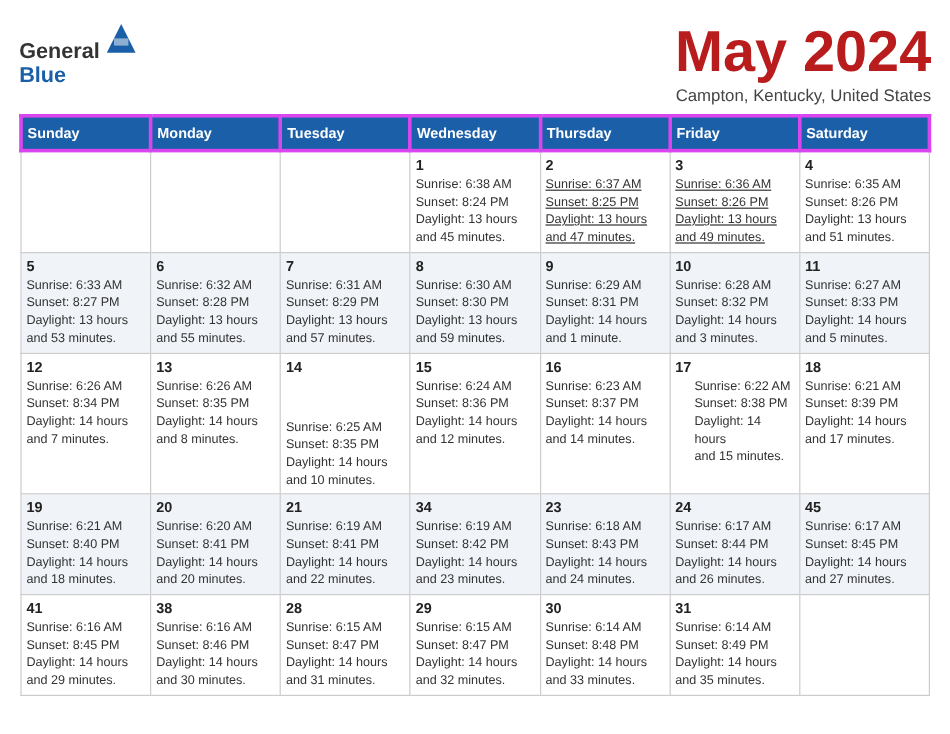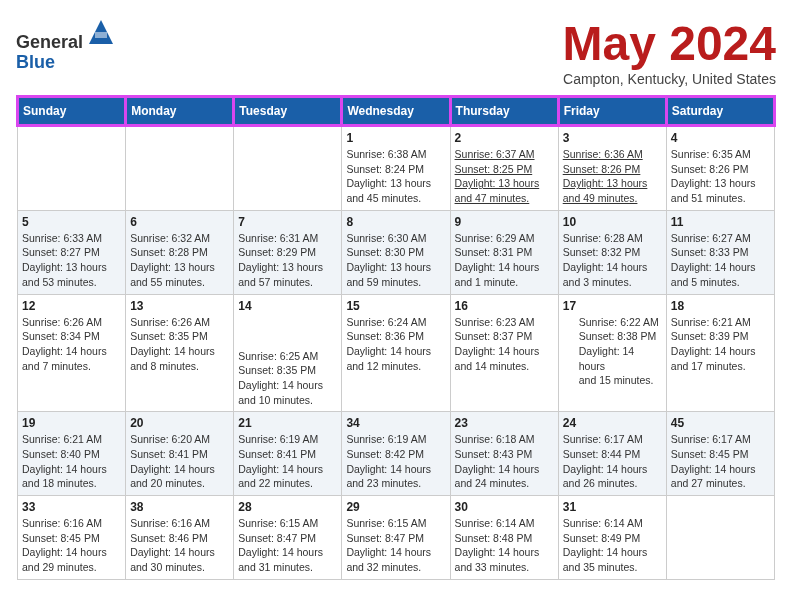--- a/index.html
+++ b/index.html
@@ -303,21 +303,21 @@
         <td>
           <div class="day-number">45</div>
           <div class="day-info" style="white-space: pre-line;">Sunrise: 6:17 AM
 Sunset: 8:45 PM
 Daylight: 14 hours
 and 27 minutes.</div>
         </td>
       </tr>
       <tr class="row-white">
         <td>
-          <div class="day-number">33</div>
+          <div class="day-number">41</div>
           <div class="day-info" style="white-space: pre-line;">Sunrise: 6:16 AM
 Sunset: 8:45 PM
 Daylight: 14 hours
 and 29 minutes.</div>
         </td>
         <td>
           <div class="day-number">38</div>
           <div class="day-info" style="white-space: pre-line;">Sunrise: 6:16 AM
 Sunset: 8:46 PM
 Daylight: 14 hours

